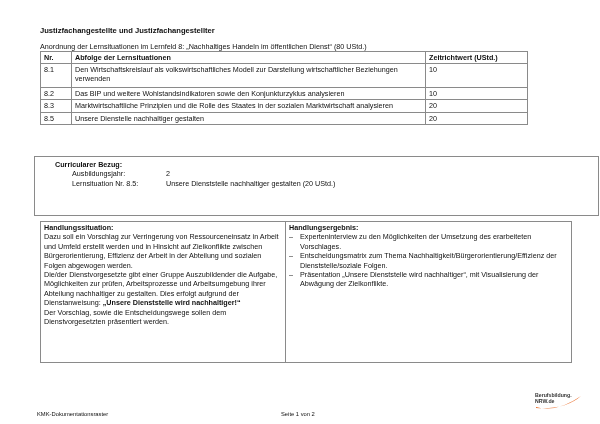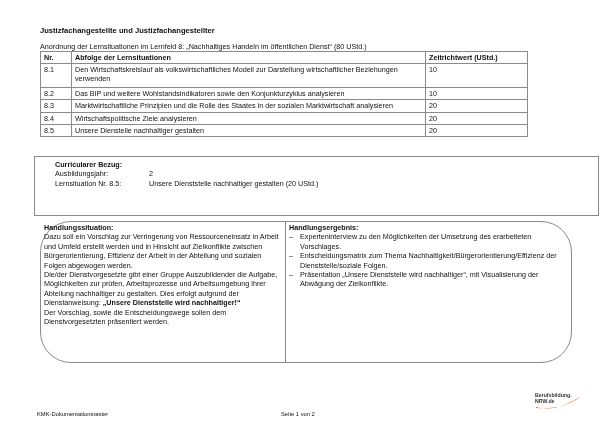--- a/index.html
+++ b/index.html
@@ -9,23 +9,23 @@
   .table-caption { position: absolute; left: 40px; top: 42px; font-size: 7.2px; }
   table.ls { position: absolute; left: 40px; top: 51px; width: 488px; border-collapse: collapse; font-size: 7.2px; }
   table.ls th, table.ls td { border: 1px solid #8a8a8a; padding: 1px 3px; text-align: left; vertical-align: top; line-height: 9.2px; }
   table.ls th { font-weight: bold; }
   table.ls td.nr, table.ls th.nr { width: 24px; }
   table.ls td.time, table.ls th.time { width: 95px; }
   table.ls tr.tall td { height: 21px; }
   .box { position: absolute; border: 1px solid #8a8a8a; font-size: 7.2px; line-height: 9.4px; }
   .curr { left: 34px; top: 156px; width: 523px; height: 52px; padding: 3px 20px; }
   .curr .head { font-weight: bold; }
-  .curr .row { display: flex; }
+  .curr .row { display: flex; margin-left: 17px; }
   .curr .lbl { width: 94px; }
-  .split { left: 40px; top: 221px; width: 530px; height: 140px; display: flex; border-radius: 31px; }
+  .split { left: 40px; top: 221px; width: 530px; height: 140px; display: flex; }
   .split .left { width: 238px; padding: 1px 3px; border-right: 1px solid #8a8a8a; }
   .split .right { flex: 1; padding: 1px 3px; }
   .split .head { font-weight: bold; }
   .split .para { margin: 0; }
   .split ul { list-style: none; margin: 0; padding: 0; }
   .split li { display: flex; }
   .split li .dash { width: 11px; flex: none; }
   .footer-left { position: absolute; left: 37px; top: 411px; font-size: 5.8px; }
   .footer-center { position: absolute; left: 281px; top: 411px; font-size: 5.8px; }
   .logo { position: absolute; left: 535px; top: 392px; width: 50px; height: 20px; }
@@ -53,25 +53,20 @@
       <td class="time">10</td>
     </tr>
     <tr>
       <td class="nr">8.2</td>
       <td>Das BIP und weitere Wohlstandsindikatoren sowie den Konjunkturzyklus analysieren</td>
       <td class="time">10</td>
     </tr>
     <tr>
       <td class="nr">8.3</td>
       <td>Marktwirtschaftliche Prinzipien und die Rolle des Staates in der sozialen Marktwirtschaft analysieren</td>
-      <td class="time">20</td>
-    </tr>
-    <tr>
-      <td class="nr">8.4</td>
-      <td>Wirtschaftspolitische Ziele analysieren</td>
       <td class="time">20</td>
     </tr>
     <tr>
       <td class="nr">8.5</td>
       <td>Unsere Dienstelle nachhaltiger gestalten</td>
       <td class="time">20</td>
     </tr>
   </tbody>
 </table>
 

